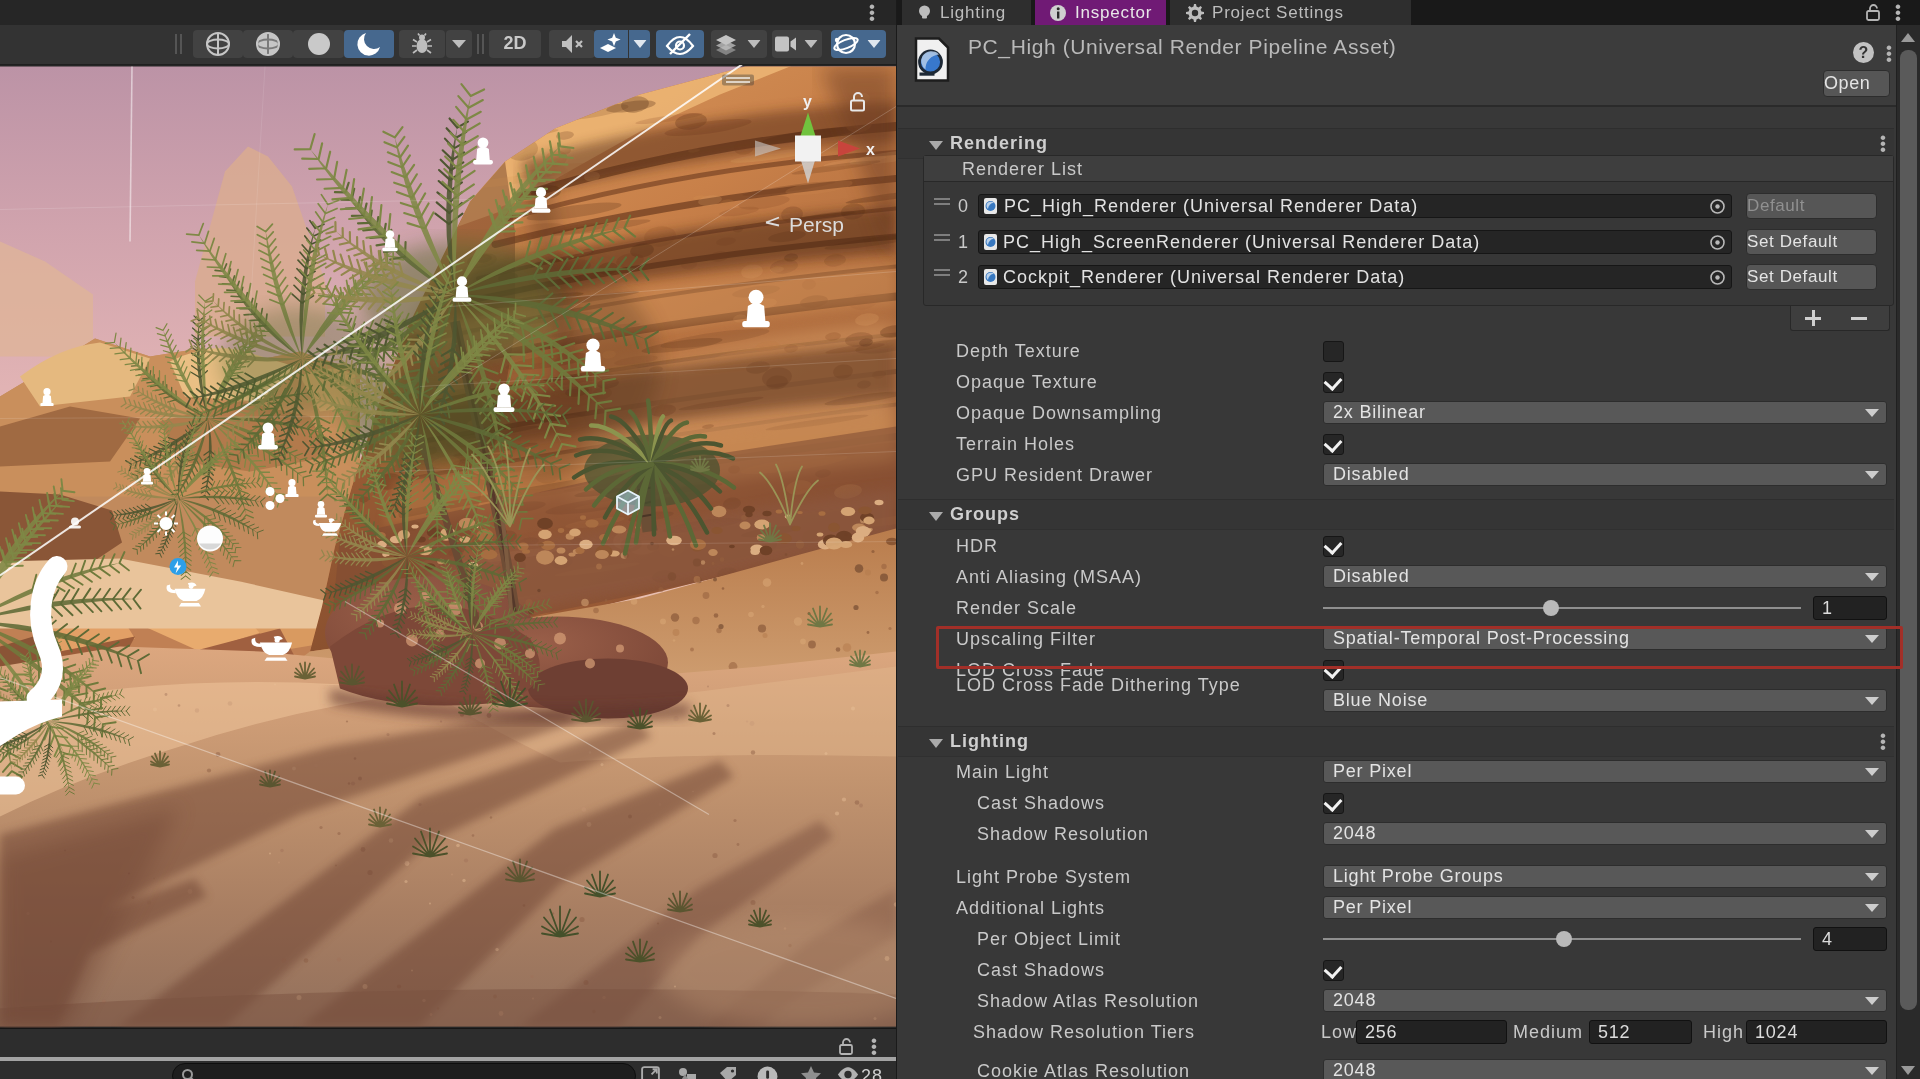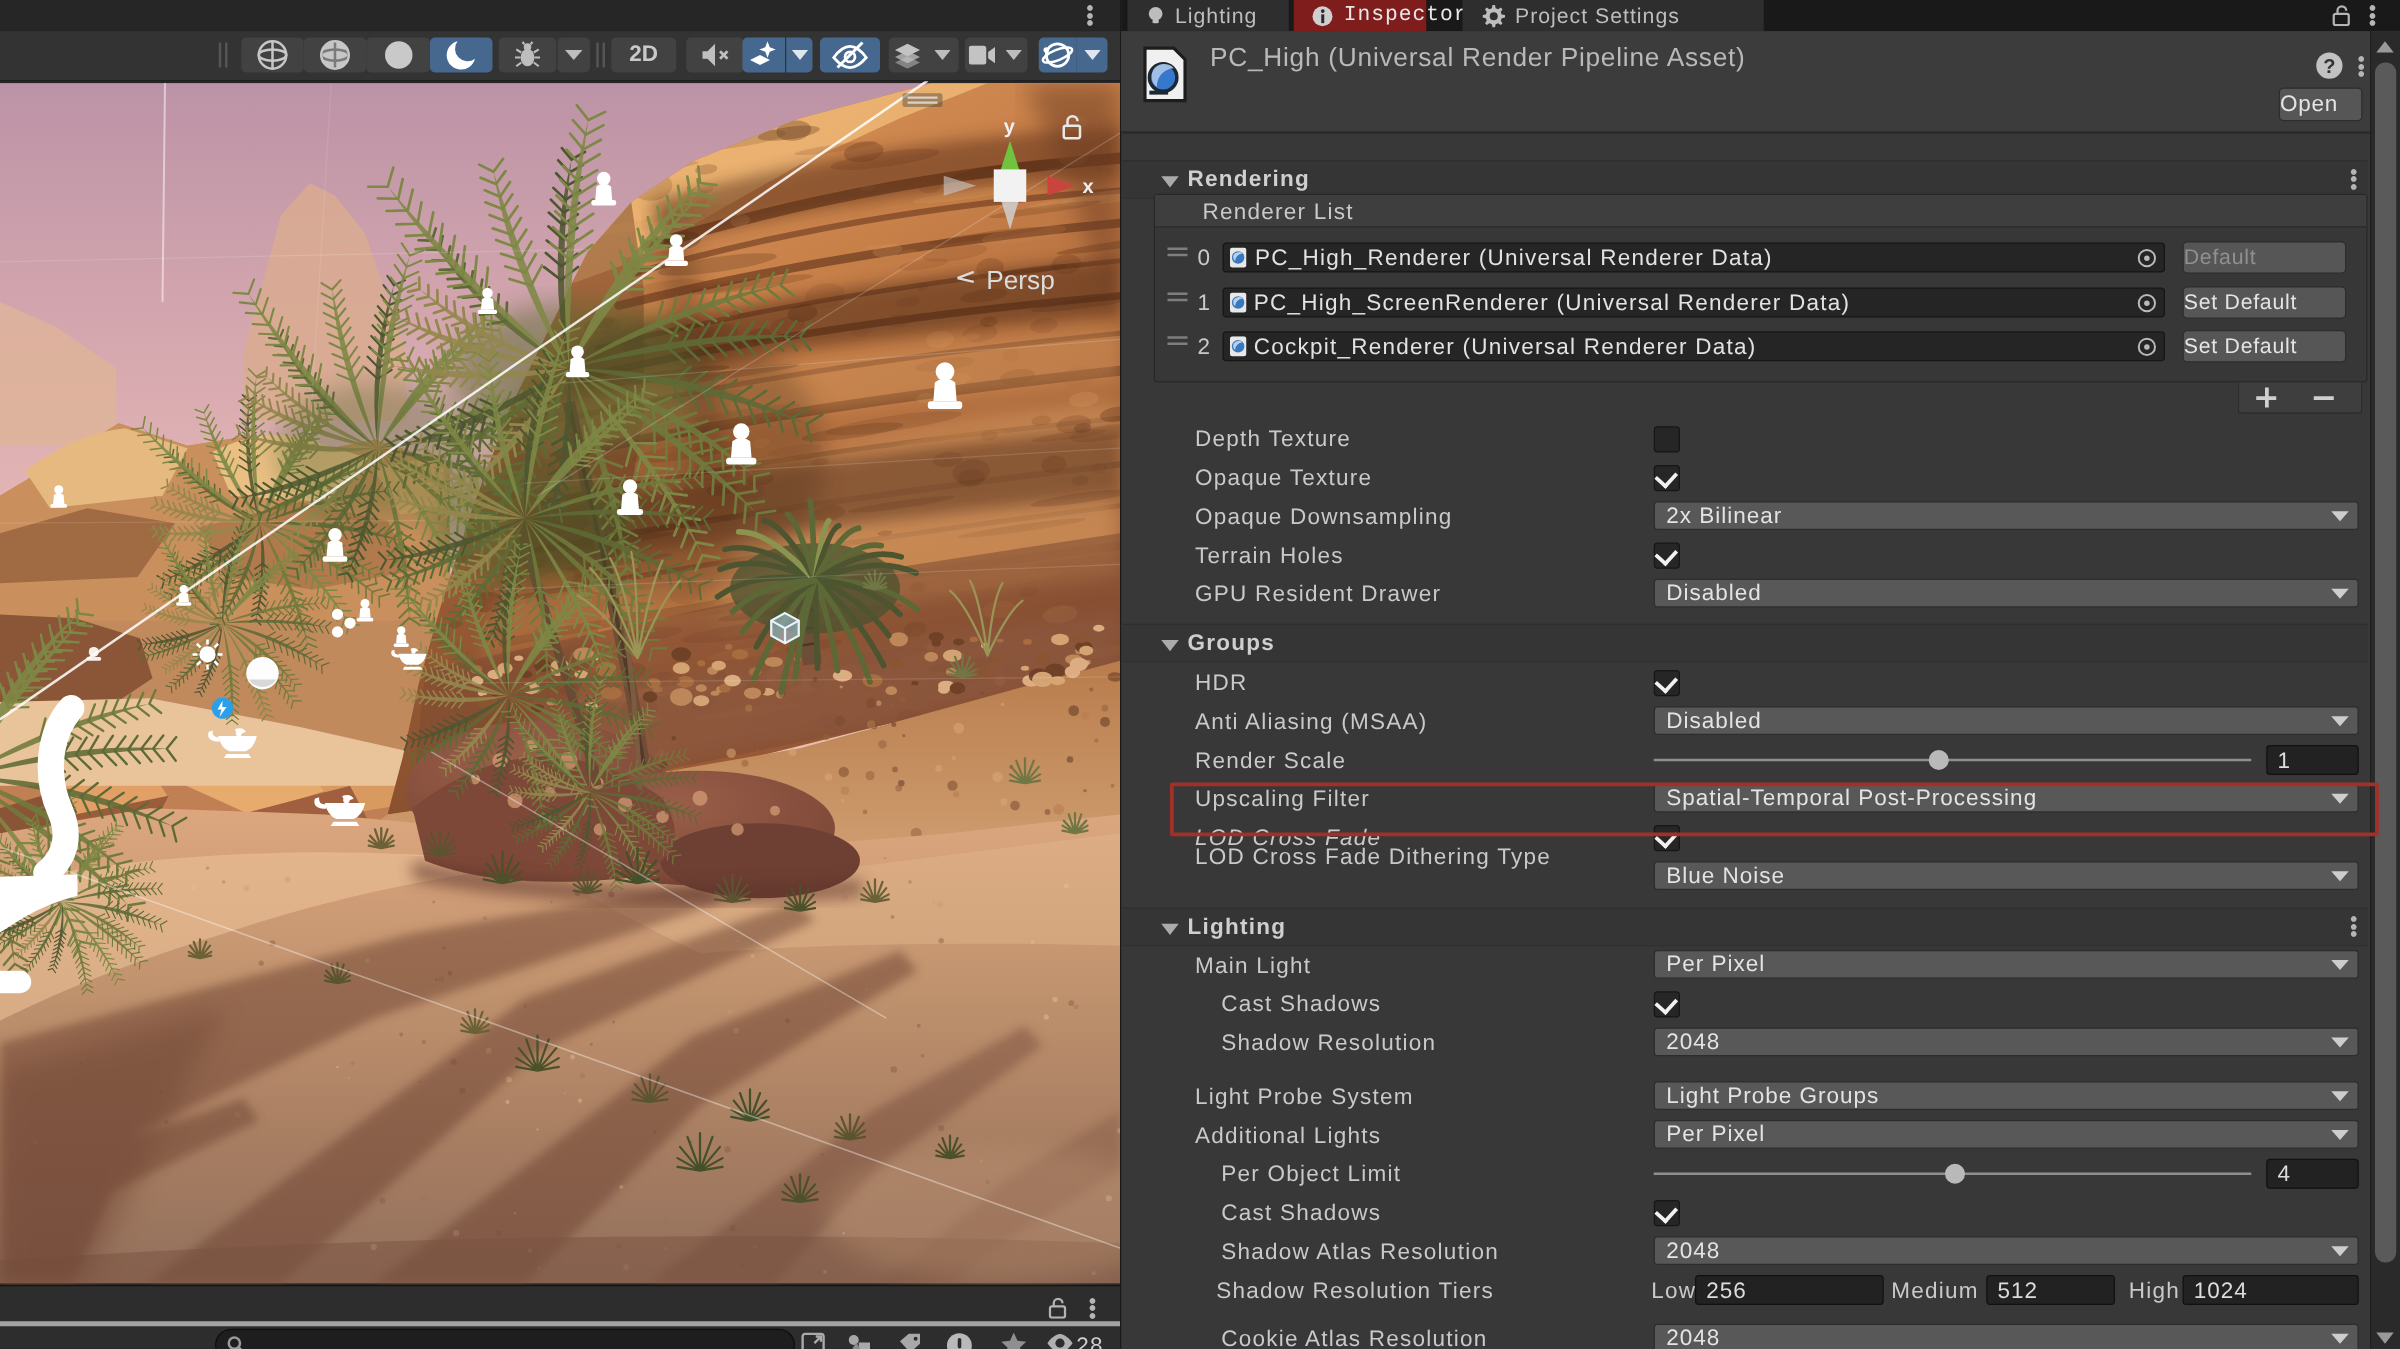--- a/index.html
+++ b/index.html
@@ -33,21 +33,21 @@
 <body>
 <div id="insp">
   <div id="tabbar">
     <div class="tab" style="left:5px;width:129px;background:#2e2e2e;">
       <svg class="ic" style="left:14px" width="17" height="17" viewBox="0 0 17 17">
           <circle cx="8.5" cy="7" r="5.5" fill="#bdbdbd"></circle>
           <rect x="6" y="11.5" width="5" height="3" rx="1" fill="#bdbdbd"></rect>
         </svg>
       <span style="position:absolute;left:38px;top:3px;">Lighting</span>
     </div>
-    <div class="tab" style="left:138px;width:106px;background:#7f1d1d;color:#e8e8e8;font-family:Liberation Mono, monospace;">
+    <div class="tab" style="left:138px;width:131px;background:#701a75;color:#e8e8e8;">
       <svg class="ic" style="left:14px" width="18" height="18" viewBox="0 0 18 18">
           <circle cx="9" cy="9" r="8" fill="#cfcfcf"></circle>
           <rect x="8" y="7.5" width="2.4" height="7" fill="#2a2a2a"></rect>
           <circle cx="9.2" cy="4.8" r="1.5" fill="#2a2a2a"></circle>
         </svg>
       <span style="position:absolute;left:40px;top:3px;">Inspector</span>
     </div>
     <div class="tab" style="left:273px;width:241px;background:#2e2e2e;">
       <svg class="ic" style="left:16px" width="18" height="18" viewBox="0 0 18 18">
           <path fill="#bdbdbd" d="M9 5.5A3.5 3.5 0 1 0 9 12.5 3.5 3.5 0 1 0 9 5.5zm0 2A1.5 1.5 0 1 1 9 10.5 1.5 1.5 0 1 1 9 7.5z"></path>
@@ -159,21 +159,21 @@
   <div class="lbl" style="left:59px;top:535px;">HDR</div>
     <div class="cb on" style="top:536px;left:426px;"></div>
   <div class="lbl" style="left:59px;top:566px;">Anti Aliasing (MSAA)</div>
     <div class="dd" style="top:565px;left:426px;">Disabled</div>
   <div class="lbl" style="left:59px;top:597px;">Render Scale</div>
   <div class="abs" style="left:426px;top:607px;width:478px;height:2px;background:#8f8f8f;"></div>
   <div class="abs" style="left:646px;top:600px;width:16px;height:16px;border-radius:8px;background:#b9b9b9;"></div>
   <div class="nf" style="left:916px;top:596px;width:74px;">1</div>
   <div class="lbl" style="left:59px;top:628px;">Upscaling Filter</div>
     <div class="dd" style="top:627px;left:426px;">Spatial-Temporal Post-Processing</div>
-  <div class="lbl" style="left:59px;top:659px;font-style:italic;">LOD Cross Fade</div>
+  <div class="lbl" style="left:59px;top:659px;">LOD Cross Fade</div>
     <div class="cb on" style="top:660px;left:426px;"></div>
   <div class="lbl" style="left:59px;top:674px;">LOD Cross Fade Dithering Type</div>
     <div class="dd" style="top:689px;left:426px;">Blue Noise</div>
 
   <div class="hdr" style="top:726px;">
       <div class="tri"></div>
       <div class="t">Lighting</div>
       <div class="kebab abs" style="left:982px;top:6px;">•<br>•<br>•</div>
     </div>
 

